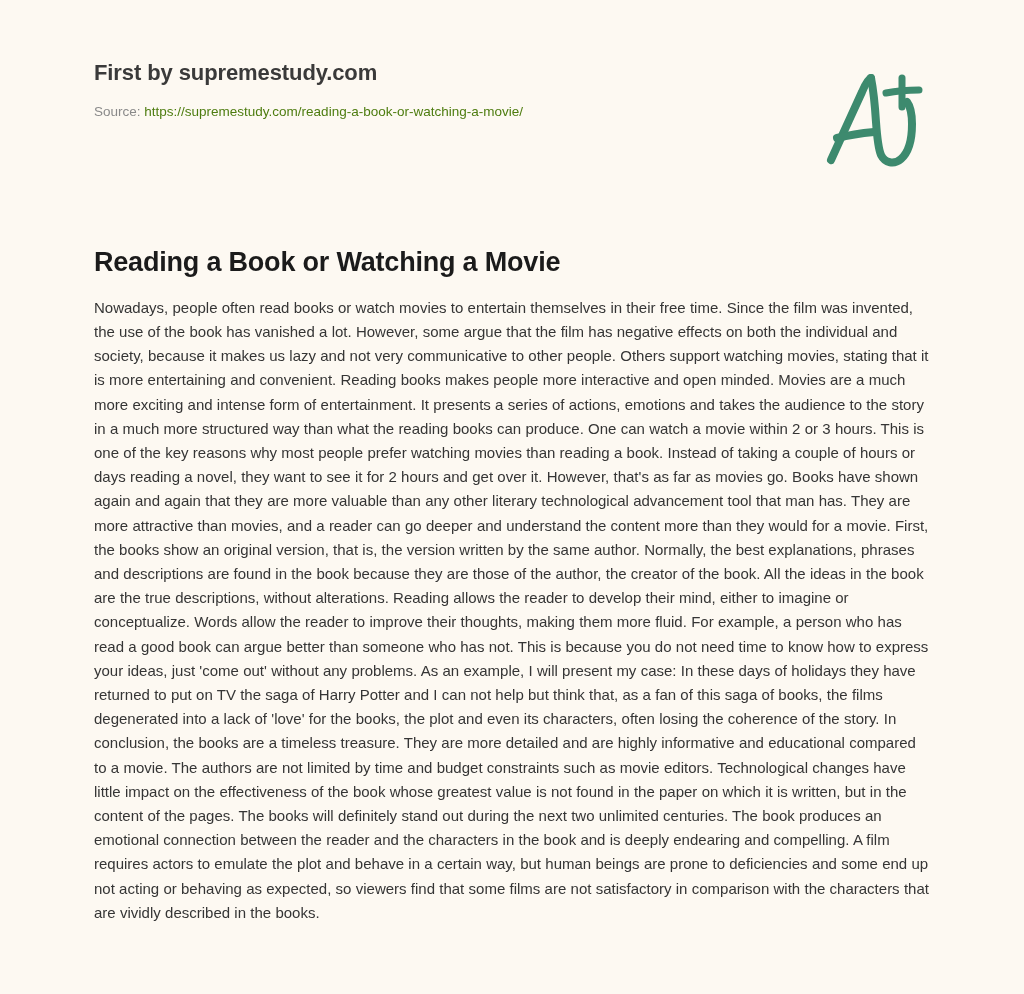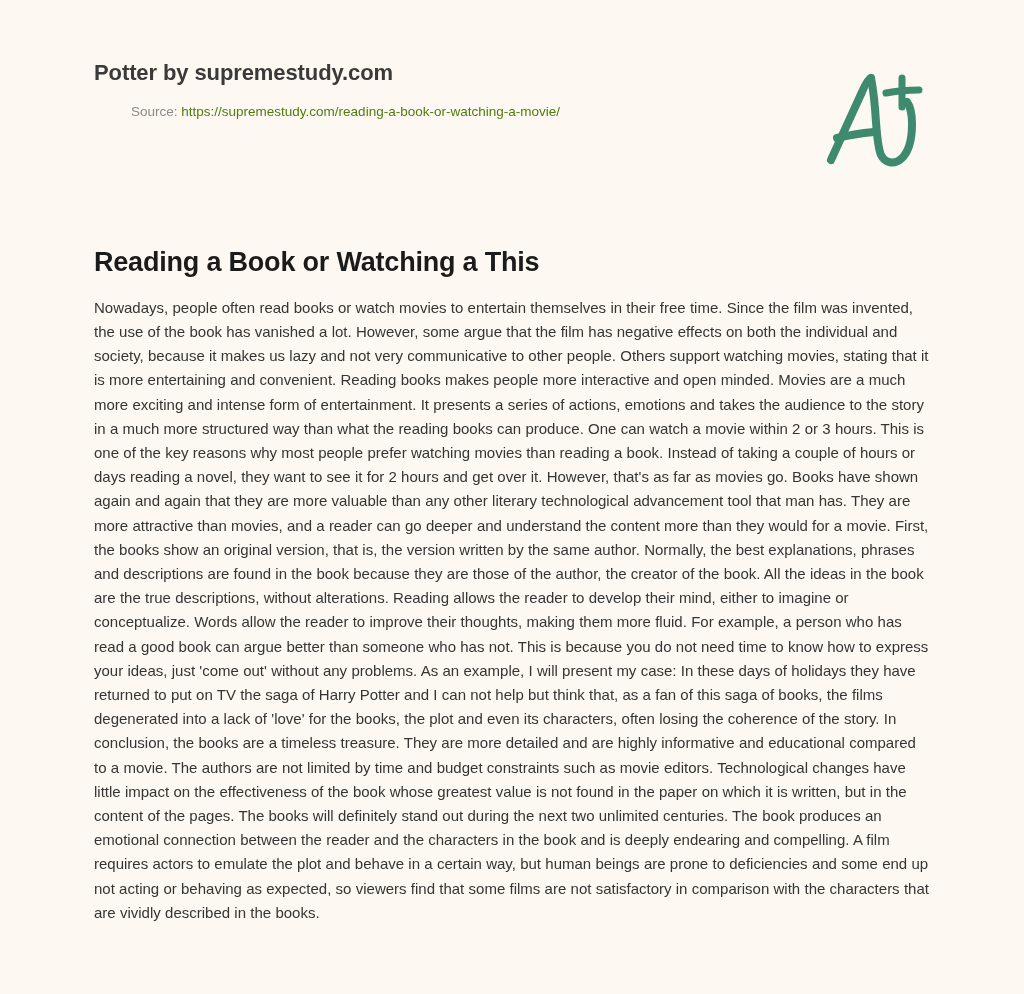--- a/index.html
+++ b/index.html
@@ -46,21 +46,20 @@
   .source-line {
     margin-top: 17px;
     font-size: 13.5px;
     line-height: 1.4;
     color: #8a8a8a;
     white-space: nowrap;
   }
 
   .source-label {
     color: #8a8a8a;
-    margin-left: 37px;
   }
 
   .source-link {
     color: #4d7c0f;
     text-decoration: none;
   }
 
   
   .logo {
     position: absolute;
@@ -97,21 +96,21 @@
     word-spacing: 0.1px;
   }
   .article-body p { margin: 0; }
 </style>
 </head>
 <body>
 
 <div class="page">
 
   <div class="header">
-    <div class="brand-title">Potter by supremestudy.com</div>
+    <div class="brand-title">First by supremestudy.com</div>
 
     <div class="source-line">
       <span class="source-label">Source:</span><span>&nbsp;</span><a class="source-link" href="#">https://supremestudy.com/reading-a-book-or-watching-a-movie/</a>
     </div>
   </div>
 
   <div class="logo">
     <svg viewBox="0 0 112 104" xmlns="http://www.w3.org/2000/svg" fill="none" stroke="#3d8a6e" stroke-linecap="round" stroke-linejoin="round">
 
       <path d="M13 94 C 22 74, 34 48, 44 26 C 47 19, 50 13, 53 12" stroke-width="8"></path>
@@ -122,19 +121,19 @@
 
       <path d="M19 72 C 31 69, 45 67, 56 66" stroke-width="8"></path>
 
       <path d="M84 12 C 84 22, 84 32, 84 41" stroke-width="7"></path>
 
       <path d="M68 27 C 78 25, 90 24, 101 24" stroke-width="7"></path>
     </svg>
   </div>
 
   <div class="article">
-    <h1 class="article-title">Reading a Book or Watching a This</h1>
+    <h1 class="article-title">Reading a Book or Watching a Movie</h1>
     <div class="article-body">
       <p>Nowadays, people often read books or watch movies to entertain themselves in their free time. Since the film was invented, the use of the book has vanished a lot. However, some argue that the film has negative effects on both the individual and society, because it makes us lazy and not very communicative to other people. Others support watching movies, stating that it is more entertaining and convenient. Reading books makes people more interactive and open minded. Movies are a much more exciting and intense form of entertainment. It presents a series of actions, emotions and takes the audience to the story in a much more structured way than what the reading books can produce. One can watch a movie within 2 or 3 hours. This is one of the key reasons why most people prefer watching movies than reading a book. Instead of taking a couple of hours or days reading a novel, they want to see it for 2 hours and get over it. However, that's as far as movies go. Books have shown again and again that they are more valuable than any other literary technological advancement tool that man has. They are more attractive than movies, and a reader can go deeper and understand the content more than they would for a movie. First, the books show an original version, that is, the version written by the same author. Normally, the best explanations, phrases and descriptions are found in the book because they are those of the author, the creator of the book. All the ideas in the book are the true descriptions, without alterations. Reading allows the reader to develop their mind, either to imagine or conceptualize. Words allow the reader to improve their thoughts, making them more fluid. For example, a person who has read a good book can argue better than someone who has not. This is because you do not need time to know how to express your ideas, just 'come out' without any problems. As an example, I will present my case: In these days of holidays they have returned to put on TV the saga of Harry Potter and I can not help but think that, as a fan of this saga of books, the films degenerated into a lack of 'love' for the books, the plot and even its characters, often losing the coherence of the story. In conclusion, the books are a timeless treasure. They are more detailed and are highly informative and educational compared to a movie. The authors are not limited by time and budget constraints such as movie editors. Technological changes have little impact on the effectiveness of the book whose greatest value is not found in the paper on which it is written, but in the content of the pages. The books will definitely stand out during the next two unlimited centuries. The book produces an emotional connection between the reader and the characters in the book and is deeply endearing and compelling. A film requires actors to emulate the plot and behave in a certain way, but human beings are prone to deficiencies and some end up not acting or behaving as expected, so viewers find that some films are not satisfactory in comparison with the characters that are vividly described in the books.</p>
     </div>
   </div>
 
 </div>
 
 </body></html>

